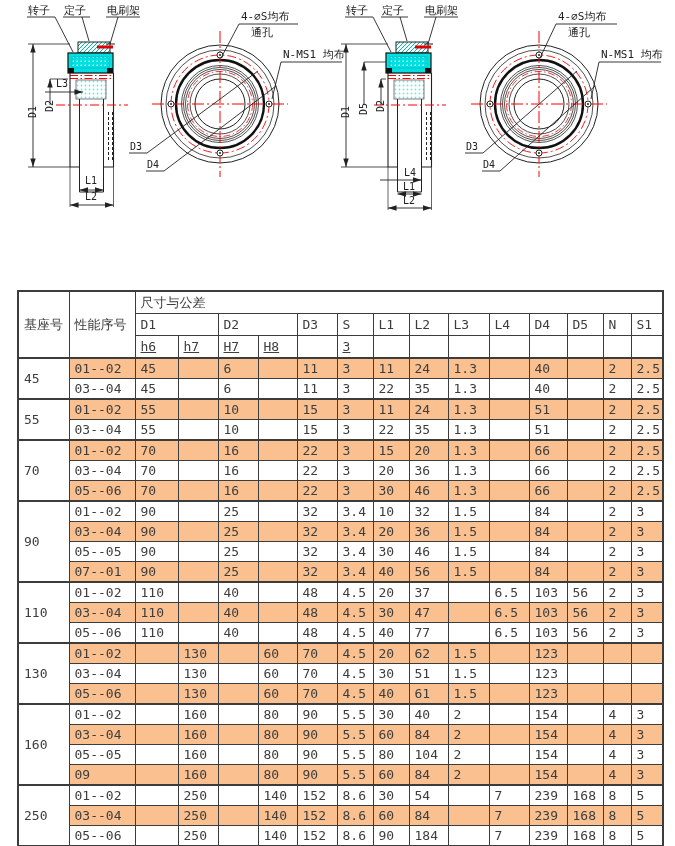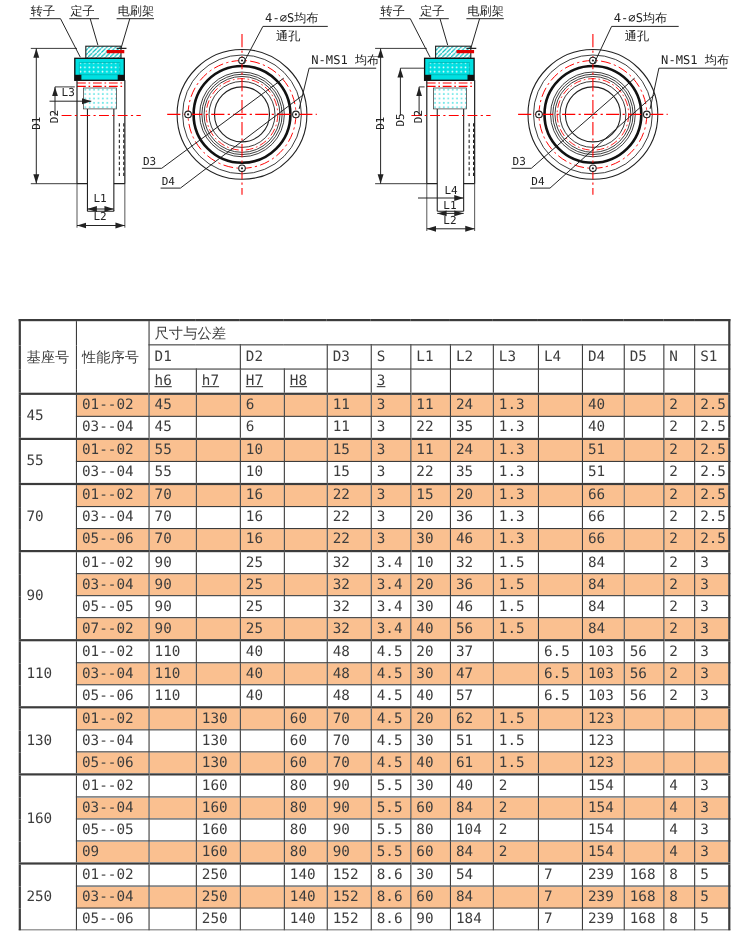--- a/index.html
+++ b/index.html
@@ -398,21 +398,21 @@
           <td>30</td>
           <td>46</td>
           <td>1.5</td>
           <td></td>
           <td>84</td>
           <td></td>
           <td>2</td>
           <td>3</td>
         </tr>
         <tr>
-          <td class="hl">07--02</td>
+          <td class="hl">07--01</td>
           <td class="hl">90</td>
           <td class="hl"></td>
           <td class="hl">25</td>
           <td class="hl"></td>
           <td class="hl">32</td>
           <td class="hl">3.4</td>
           <td class="hl">40</td>
           <td class="hl">56</td>
           <td class="hl">1.5</td>
           <td class="hl"></td>
@@ -458,21 +458,21 @@
         </tr>
         <tr>
           <td>05--06</td>
           <td>110</td>
           <td></td>
           <td>40</td>
           <td></td>
           <td>48</td>
           <td>4.5</td>
           <td>40</td>
-          <td>57</td>
+          <td>77</td>
           <td></td>
           <td>6.5</td>
           <td>103</td>
           <td>56</td>
           <td>2</td>
           <td>3</td>
         </tr>
         <tr>
           <td rowspan="3" class="gtop">130</td>
           <td class="hl gtop">01--02</td>

